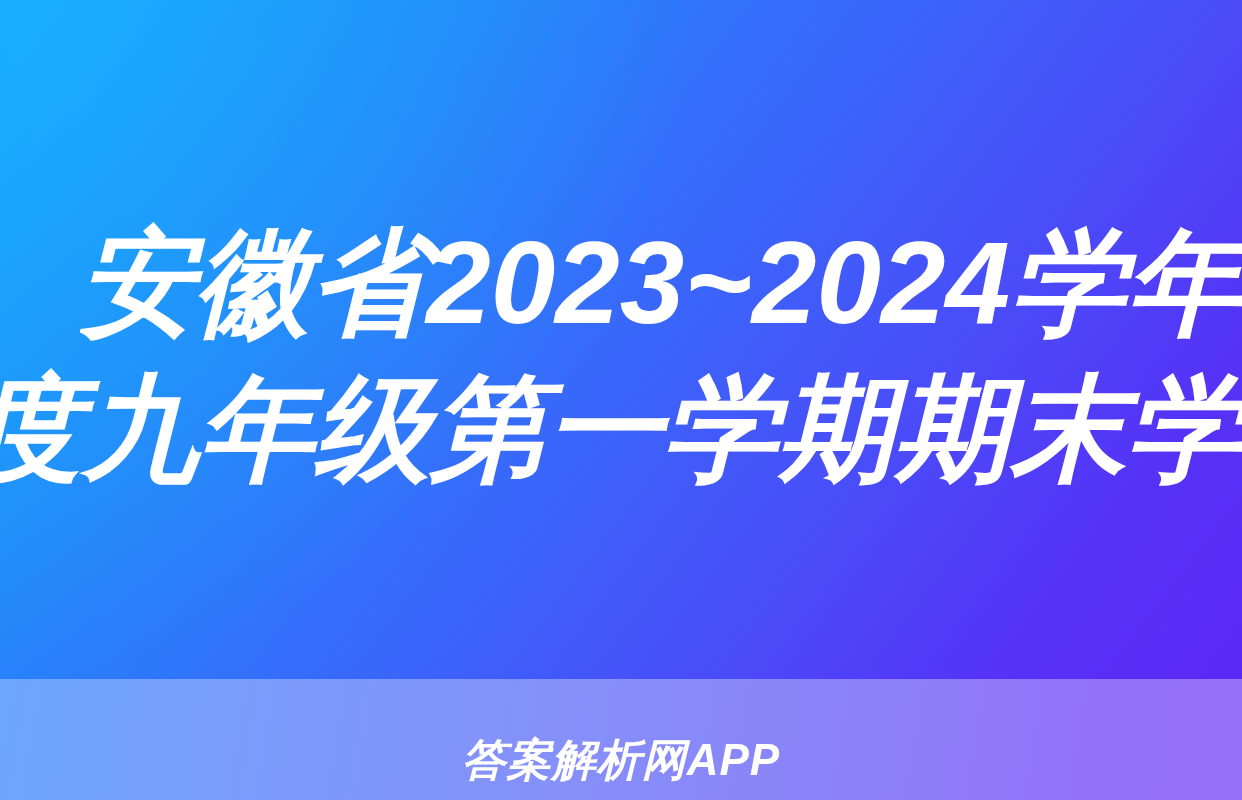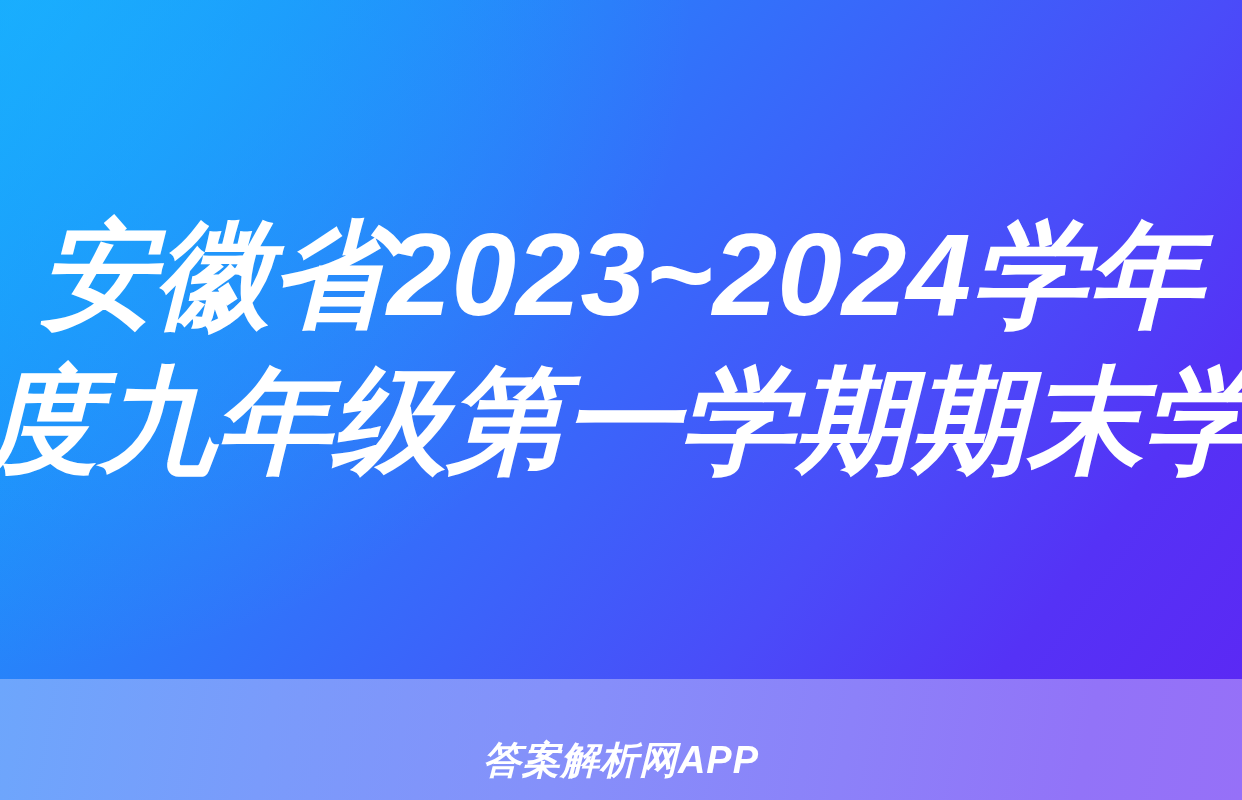--- a/index.html
+++ b/index.html
@@ -41,26 +41,26 @@
     background: radial-gradient(circle at 2% 0%,
                 rgba(30,180,255,0.55) 0%,
                 rgba(30,180,255,0.0) 48%);
     pointer-events: none;
   }
 
   
   .title-block {
     position: absolute;
     left: 0;
-    top: 8px;
+    top: 16px;
     width: 1242px;
     height: 679px;
     display: flex;
     flex-direction: column;
-    align-items: center;
+    align-items: flex-end;
     justify-content: center;
     z-index: 2;
   }
 
   .title-line {
     color: #ffffff;
     font-size: 116px;
     line-height: 146px;
     font-weight: bold;
     font-style: italic;
@@ -84,21 +84,21 @@
                 #9273F8 87%,
                 #9670F8 100%);
     display: flex;
     align-items: center;
     justify-content: center;
     z-index: 2;
   }
 
   .footer-text {
     color: #ffffff;
-    font-size: 38px;
+    font-size: 44px;
     line-height: 48px;
     font-weight: bold;
     font-style: italic;
     letter-spacing: 1px;
     white-space: nowrap;
     margin-top: 40px;
   }
 </style>
 </head>
 <body>

